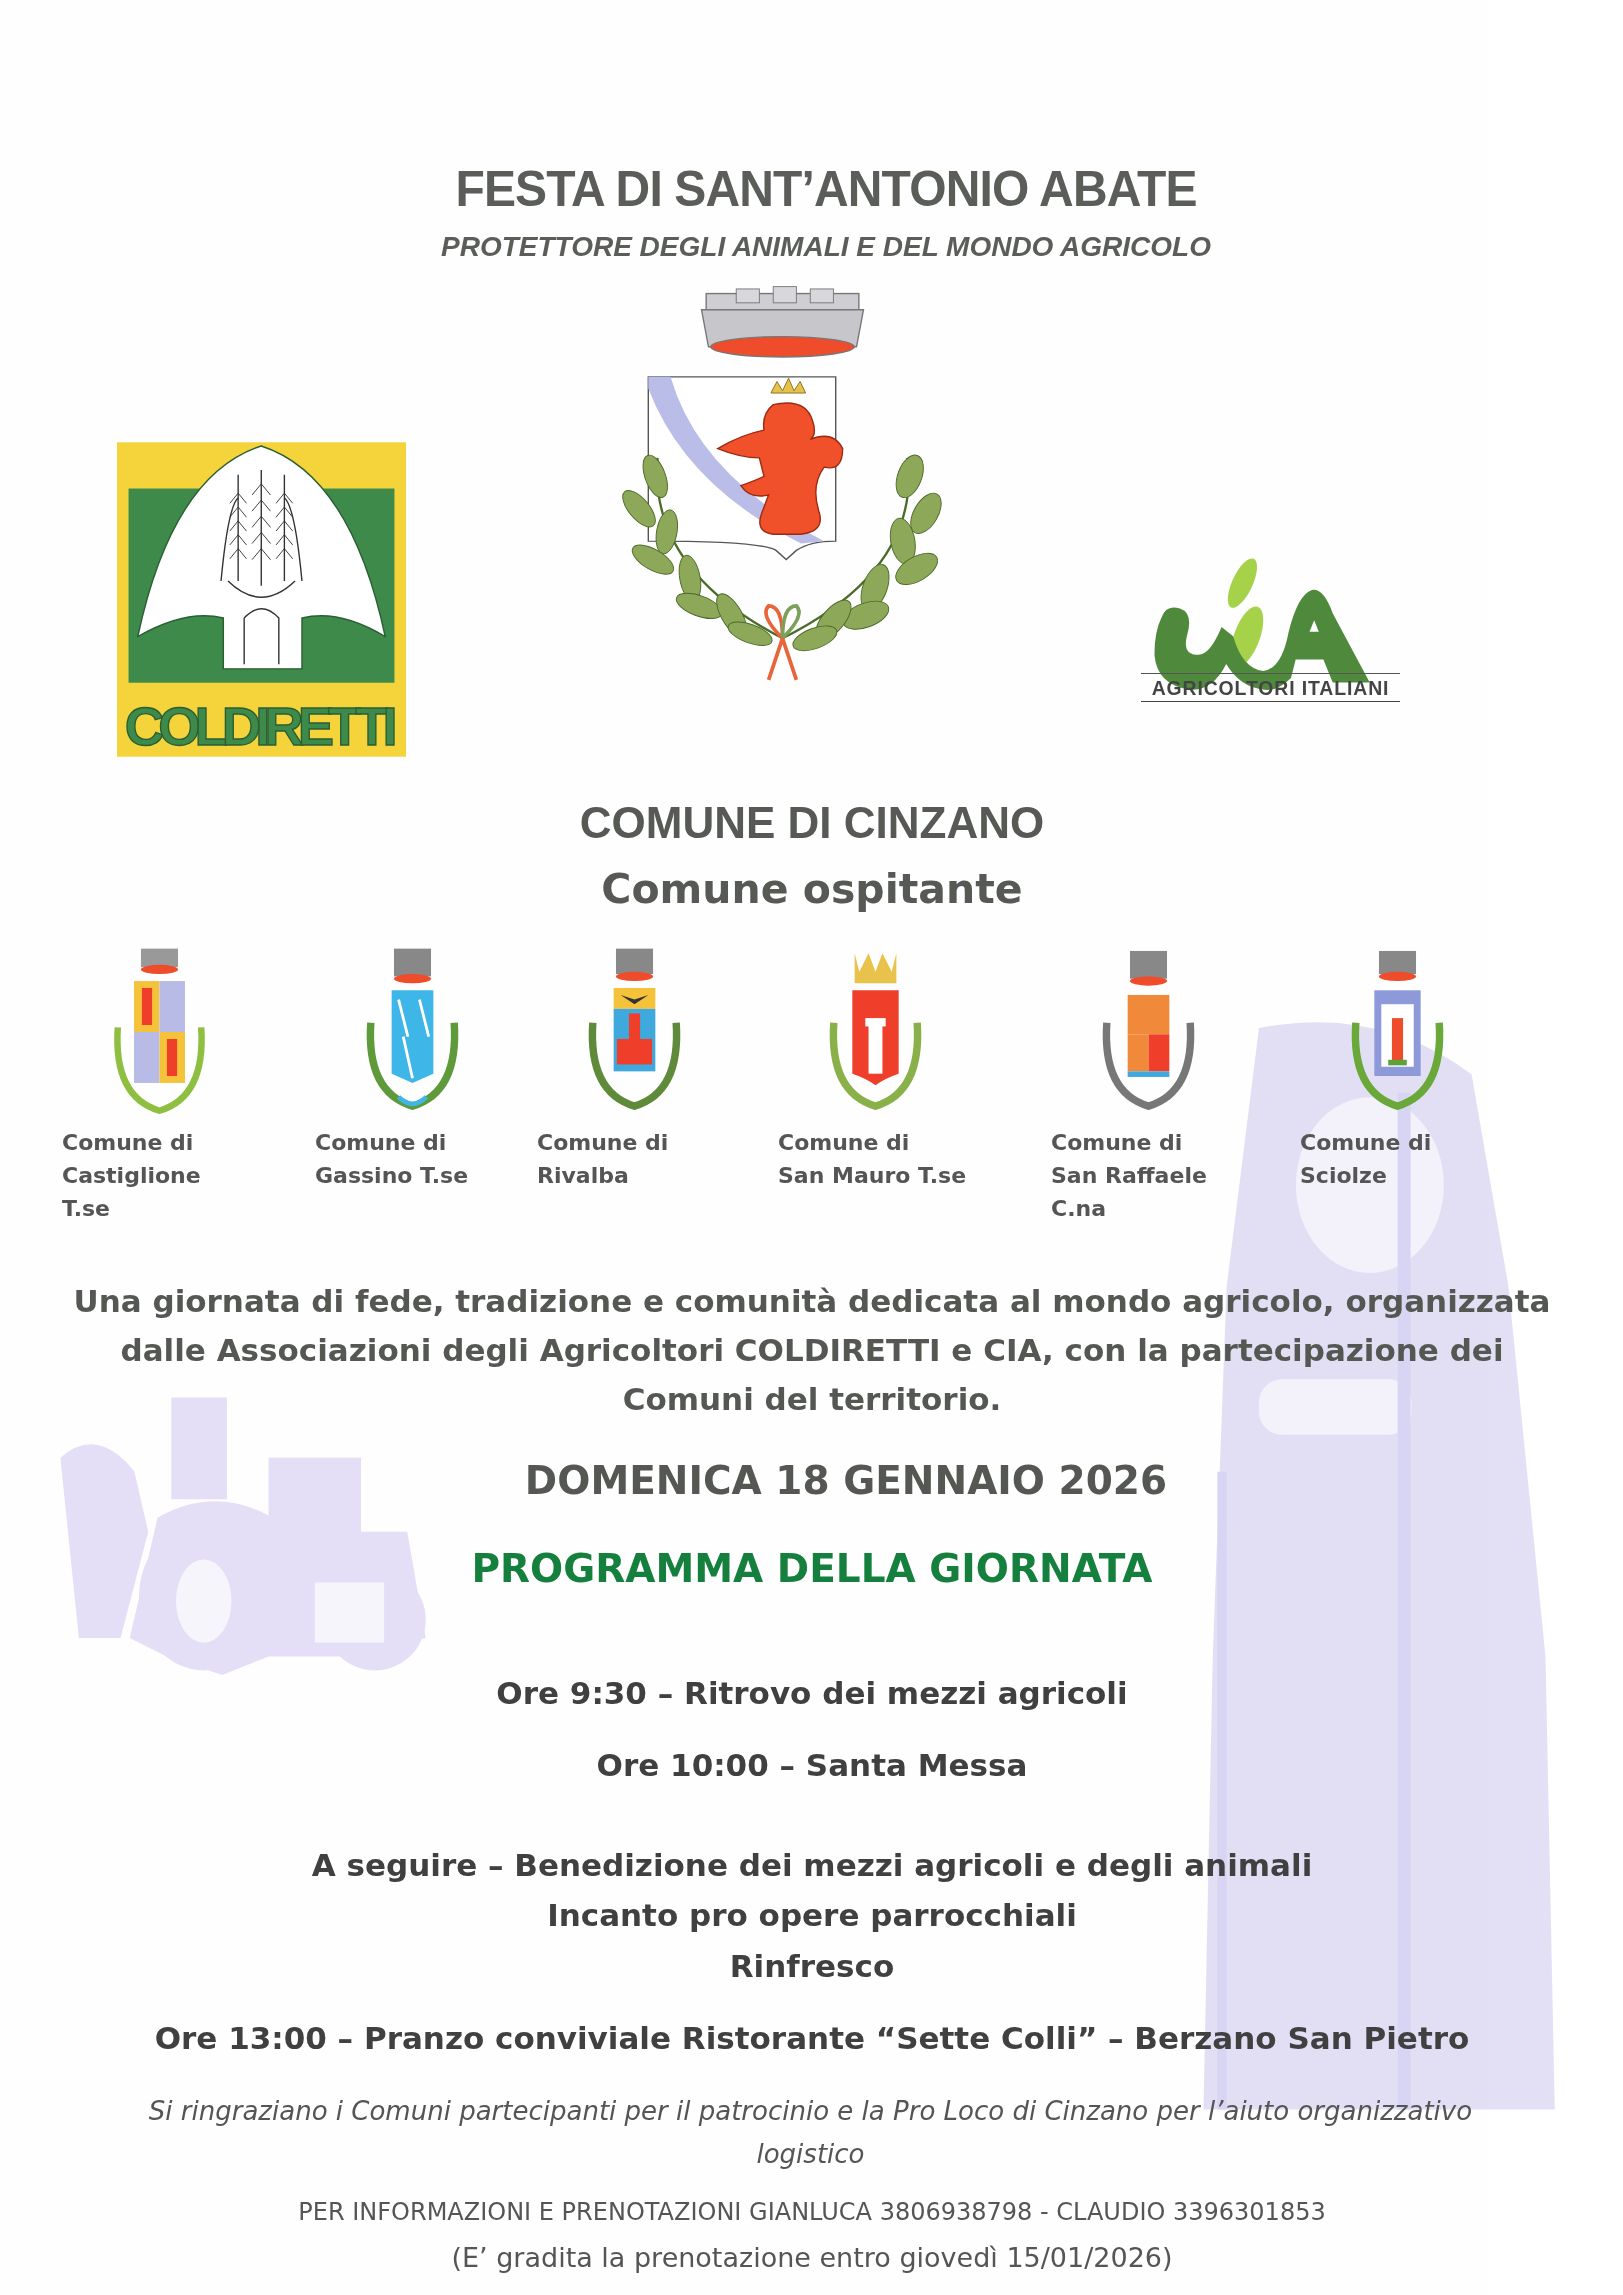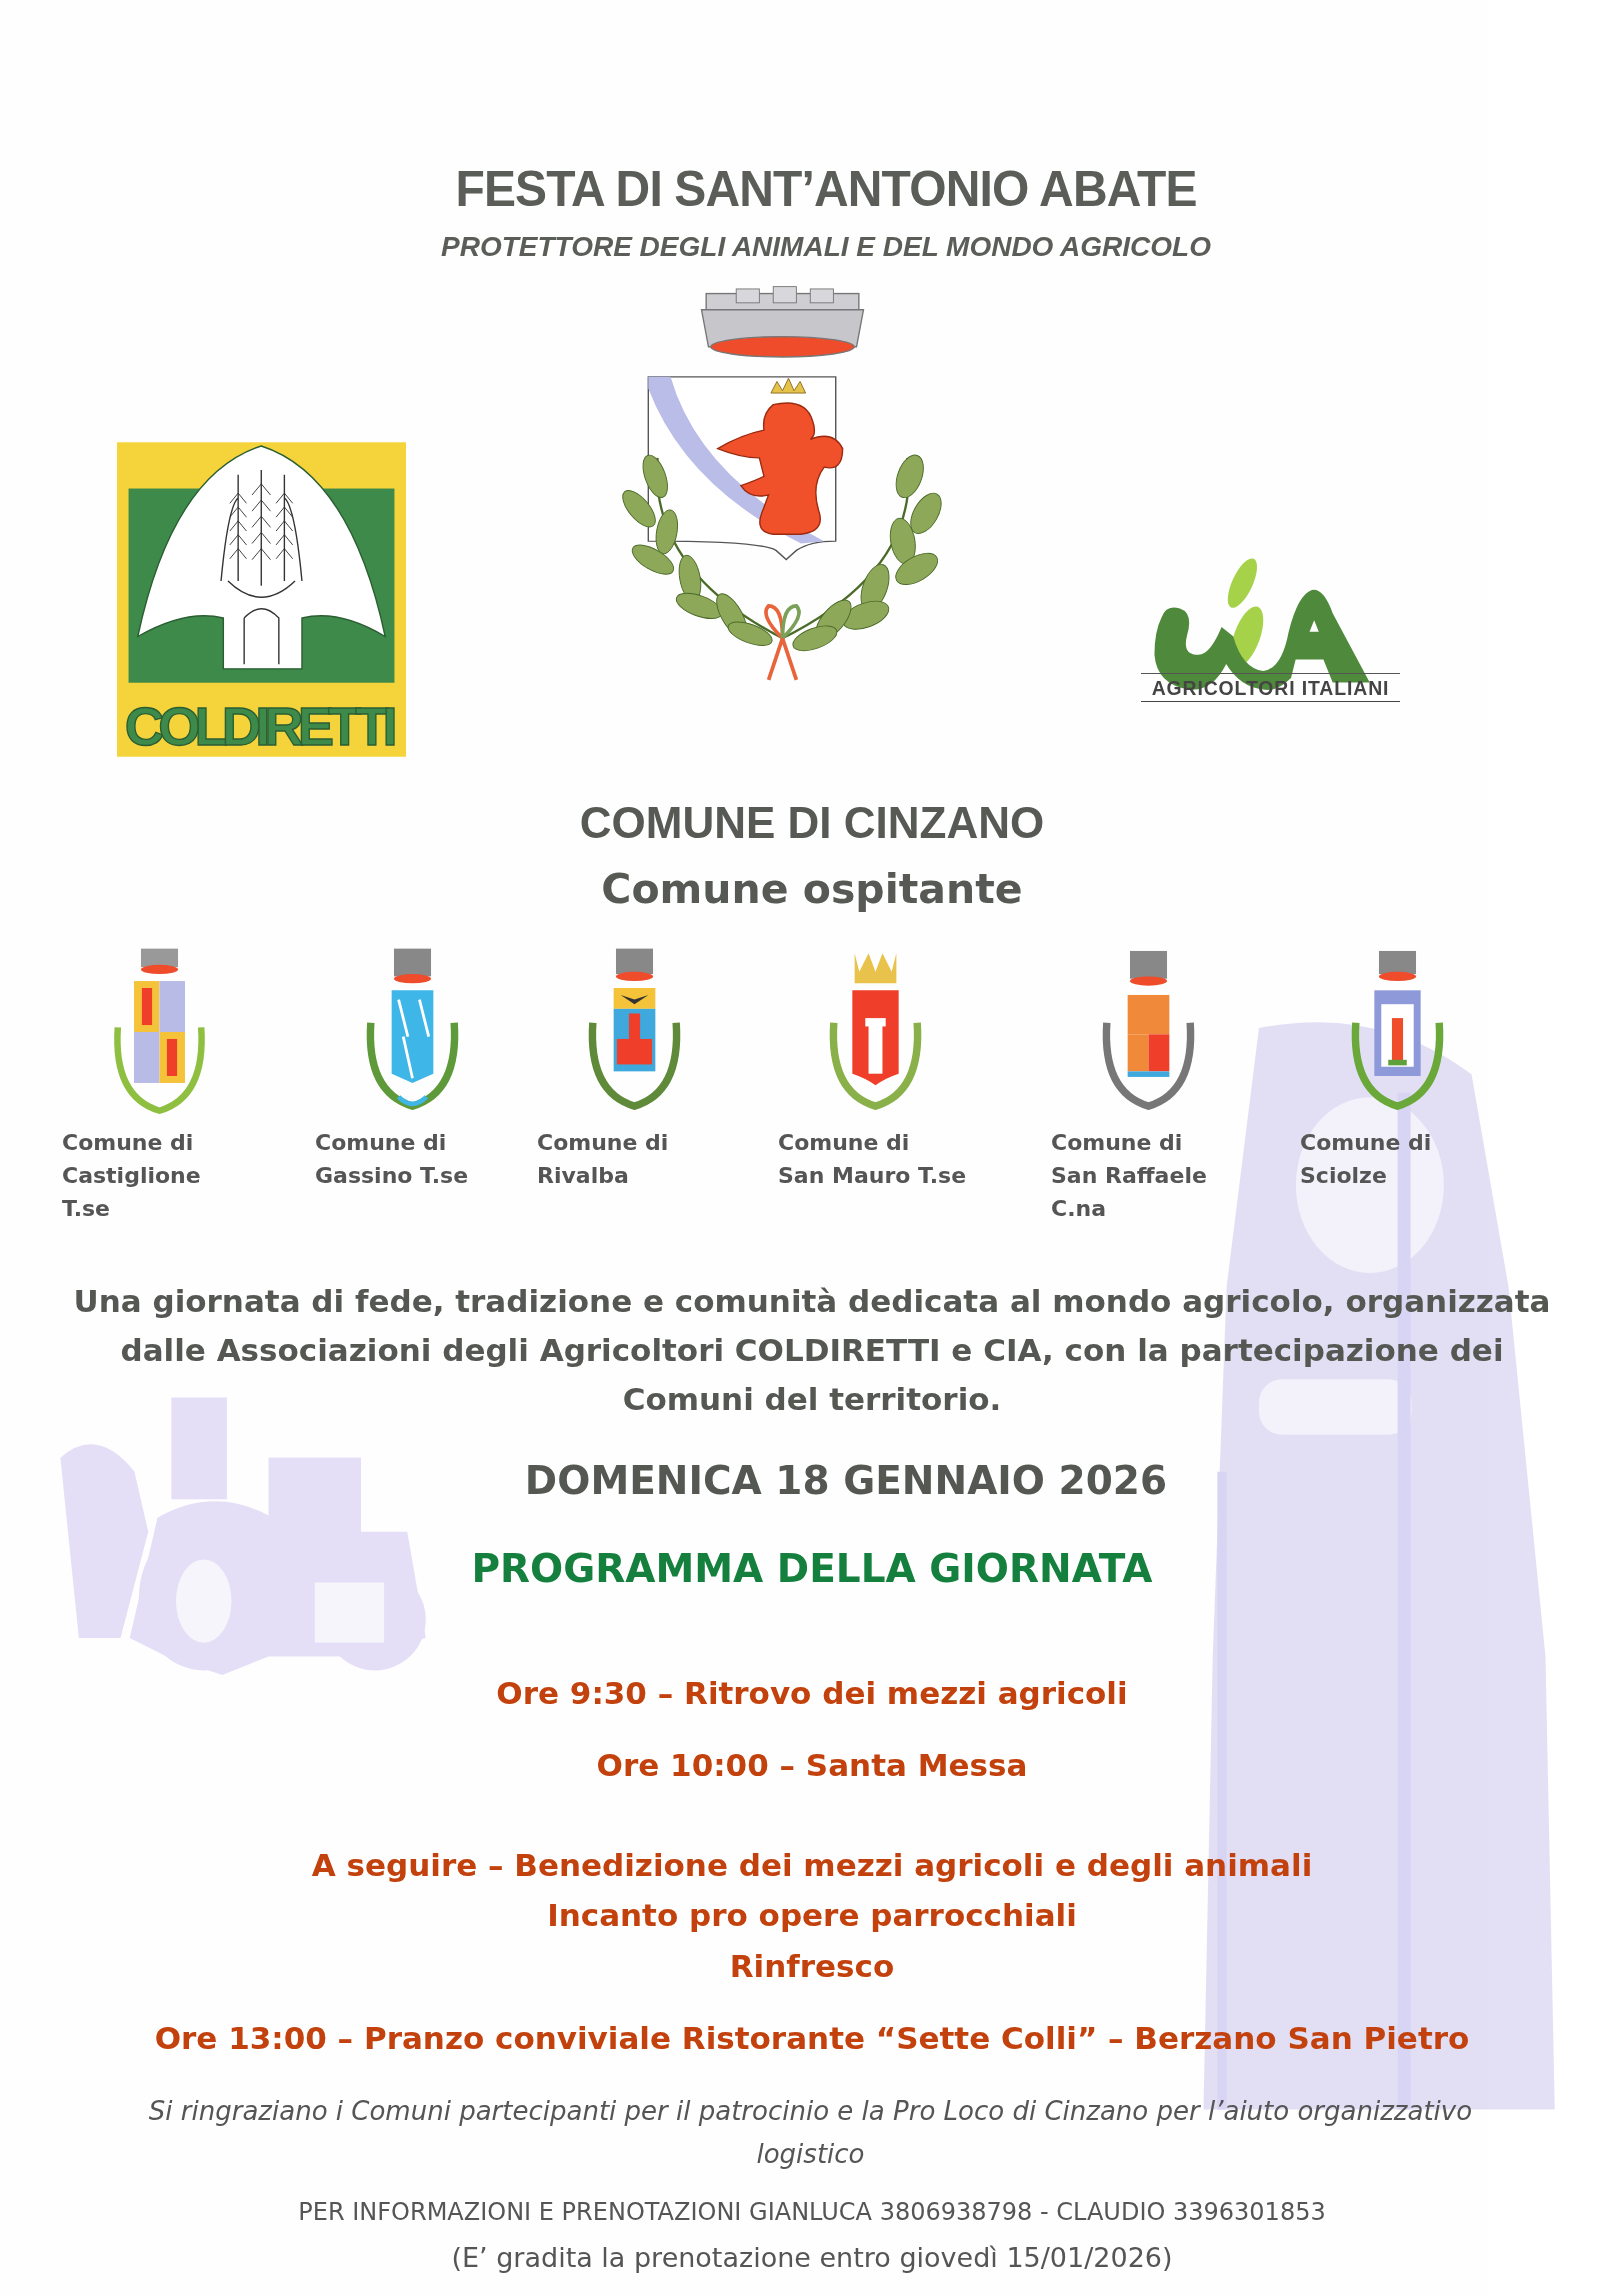--- a/index.html
+++ b/index.html
@@ -31,21 +31,21 @@
   .crest-row { position: absolute; top: 926px; left: 0; width: 1624px; height: 278px; }
   .crest-item { position: absolute; top: 18px; width: 194px; text-align: left; }
   .crest-item svg { display: block; margin: 0 auto; }
   .crest-label { font-family: "DejaVu Sans", sans-serif; font-weight: bold; font-size: 22px; color: #555; line-height: 33px; margin-top: 5.6px; }
 
   .intro { top: 1277px; font-family: "DejaVu Sans", sans-serif; font-weight: bold; font-size: 31px;
            line-height: 49px; color: #555852; }
   .date { top: 1458px; font-family: "DejaVu Sans", sans-serif; font-weight: bold; font-size: 39px; color: #555852; padding-left: 34px; }
   .programma { top: 1546px; font-family: "DejaVu Sans", sans-serif; font-weight: bold; font-size: 39px; color: #15803d; }
 
-  .prog-line { font-family: "DejaVu Sans", sans-serif; font-weight: bold; font-size: 31px; color: #c2410c; }
+  .prog-line { font-family: "DejaVu Sans", sans-serif; font-weight: bold; font-size: 31px; color: #404040; }
   .p1 { top: 1675px; } .p2 { top: 1747px; }
   .p3 { top: 1847px; } .p4 { top: 1897px; } .p5 { top: 1948px; }
   .p6 { top: 2020px; }
 
   .thanks { top: 2090px; font-family: "DejaVu Sans", sans-serif; font-style: italic; font-size: 26px;
             line-height: 43px; color: #555; left: 810px; width: 1435px; margin-left: -717px; }
   .info { top: 2198px; font-family: "DejaVu Sans", sans-serif; font-size: 24px; color: #555; }
   .note { top: 2242px; font-family: "DejaVu Sans", sans-serif; font-size: 27px; color: #555; }
 </style>
 </head>

